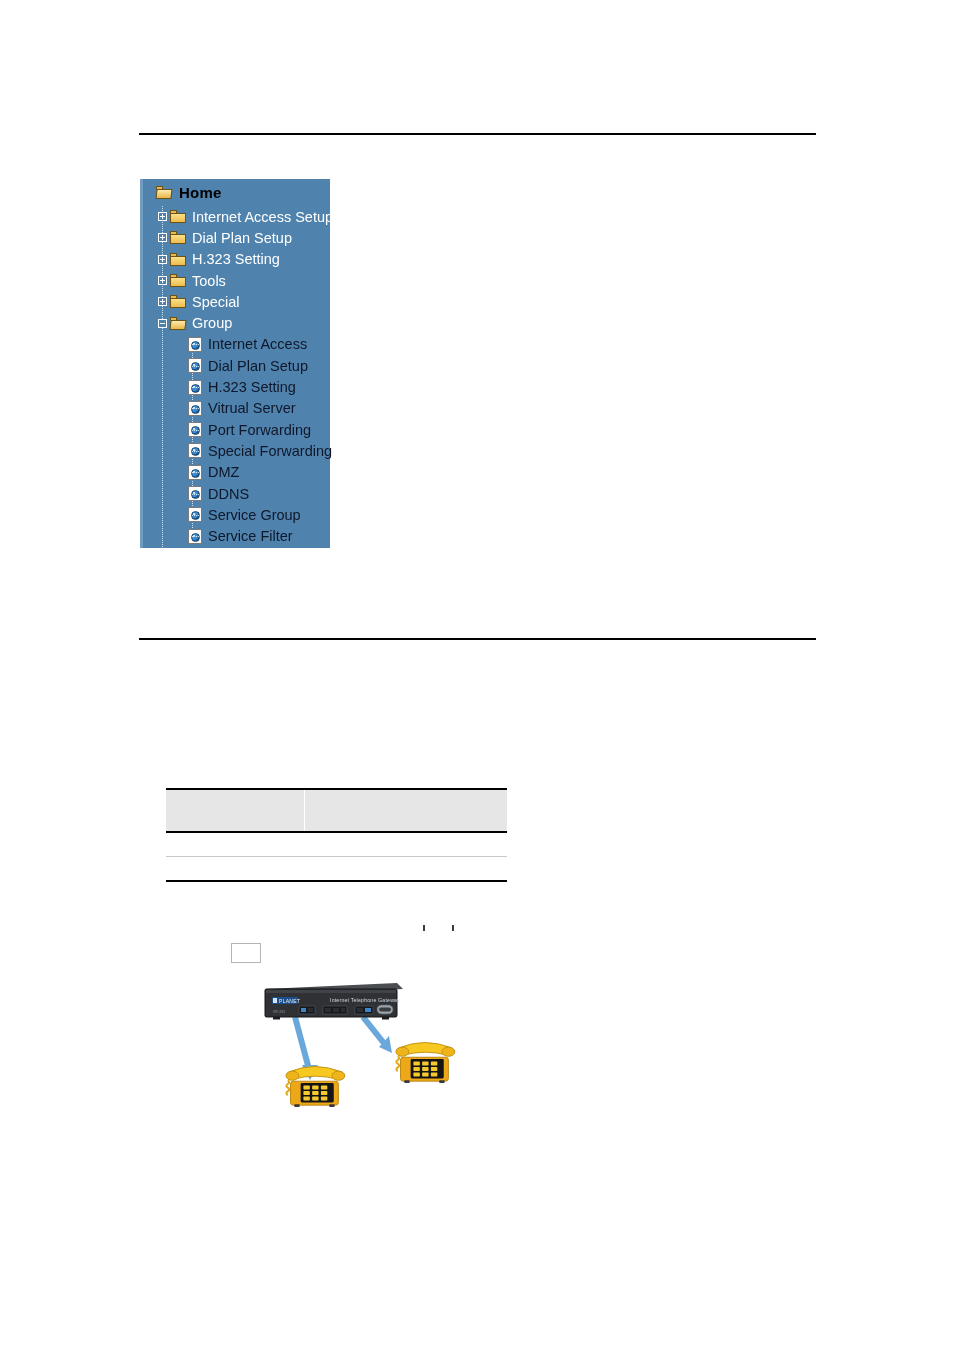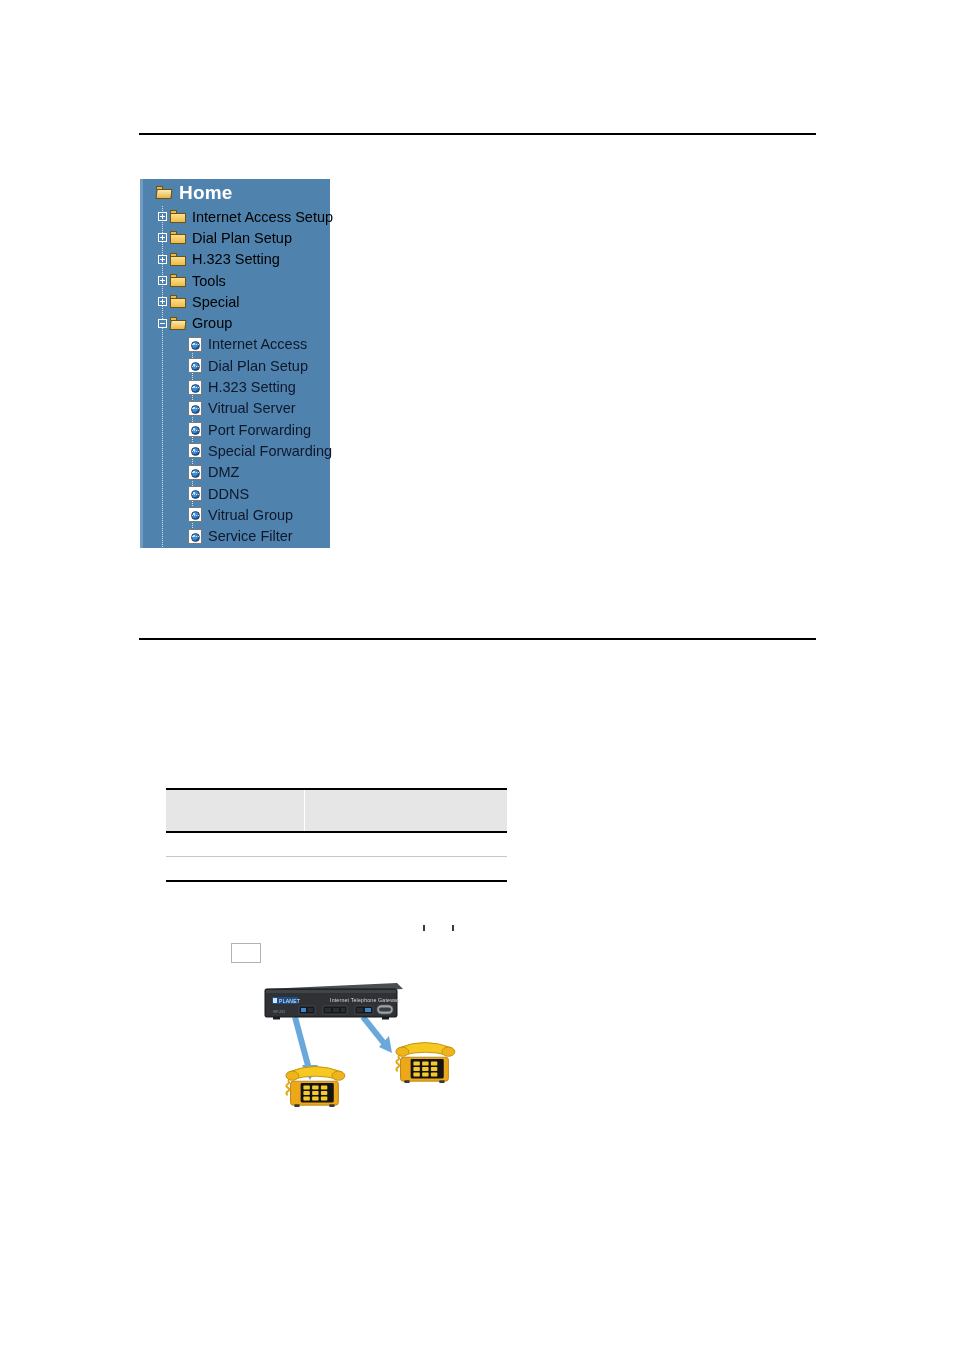--- a/index.html
+++ b/index.html
@@ -41,40 +41,40 @@
 
   .tree-home {
     position: relative;
     height: 27px;
     display: flex;
     align-items: center;
     padding-left: 13px;
     box-sizing: border-box;
   }
   .tree-home .home-label {
-    color: #ffffff;
-    font-size: 19px;
+    color: #000000;
+    font-size: 15px;
     font-weight: bold;
     letter-spacing: 0.2px;
     margin-left: 7px;
     white-space: nowrap;
   }
 
   .tree-node {
     position: relative;
     height: 21.3px;
     display: flex;
     align-items: center;
     white-space: nowrap;
   }
   .tree-node.level1 { padding-left: 15px; }
   .tree-node.level2 { padding-left: 45px; }
 
   .node-label {
-    color: #000000;
+    color: #ffffff;
     font-size: 14.5px;
     margin-left: 6px;
     white-space: nowrap;
     text-shadow: 0 0 0 rgba(0,0,0,0);
   }
   .tree-node.level2 .node-label { color: #0f172a; }
 
   
   .expander {
     width: 9px;
@@ -342,21 +342,21 @@
   <div class="tree-node level2">
     <span class="doc-icon"></span>
     <span class="node-label">DMZ</span>
   </div>
   <div class="tree-node level2">
     <span class="doc-icon"></span>
     <span class="node-label">DDNS</span>
   </div>
   <div class="tree-node level2">
     <span class="doc-icon"></span>
-    <span class="node-label">Vitrual Group</span>
+    <span class="node-label">Service Group</span>
   </div>
   <div class="tree-node level2">
     <span class="doc-icon"></span>
     <span class="node-label">Service Filter</span>
   </div>
 
 <div class="elbow" style="top: 165.43px;"></div>
     <div class="elbow" style="top: 186.727px;"></div>
     <div class="elbow" style="top: 208.023px;"></div>
     <div class="elbow" style="top: 229.32px;"></div>

